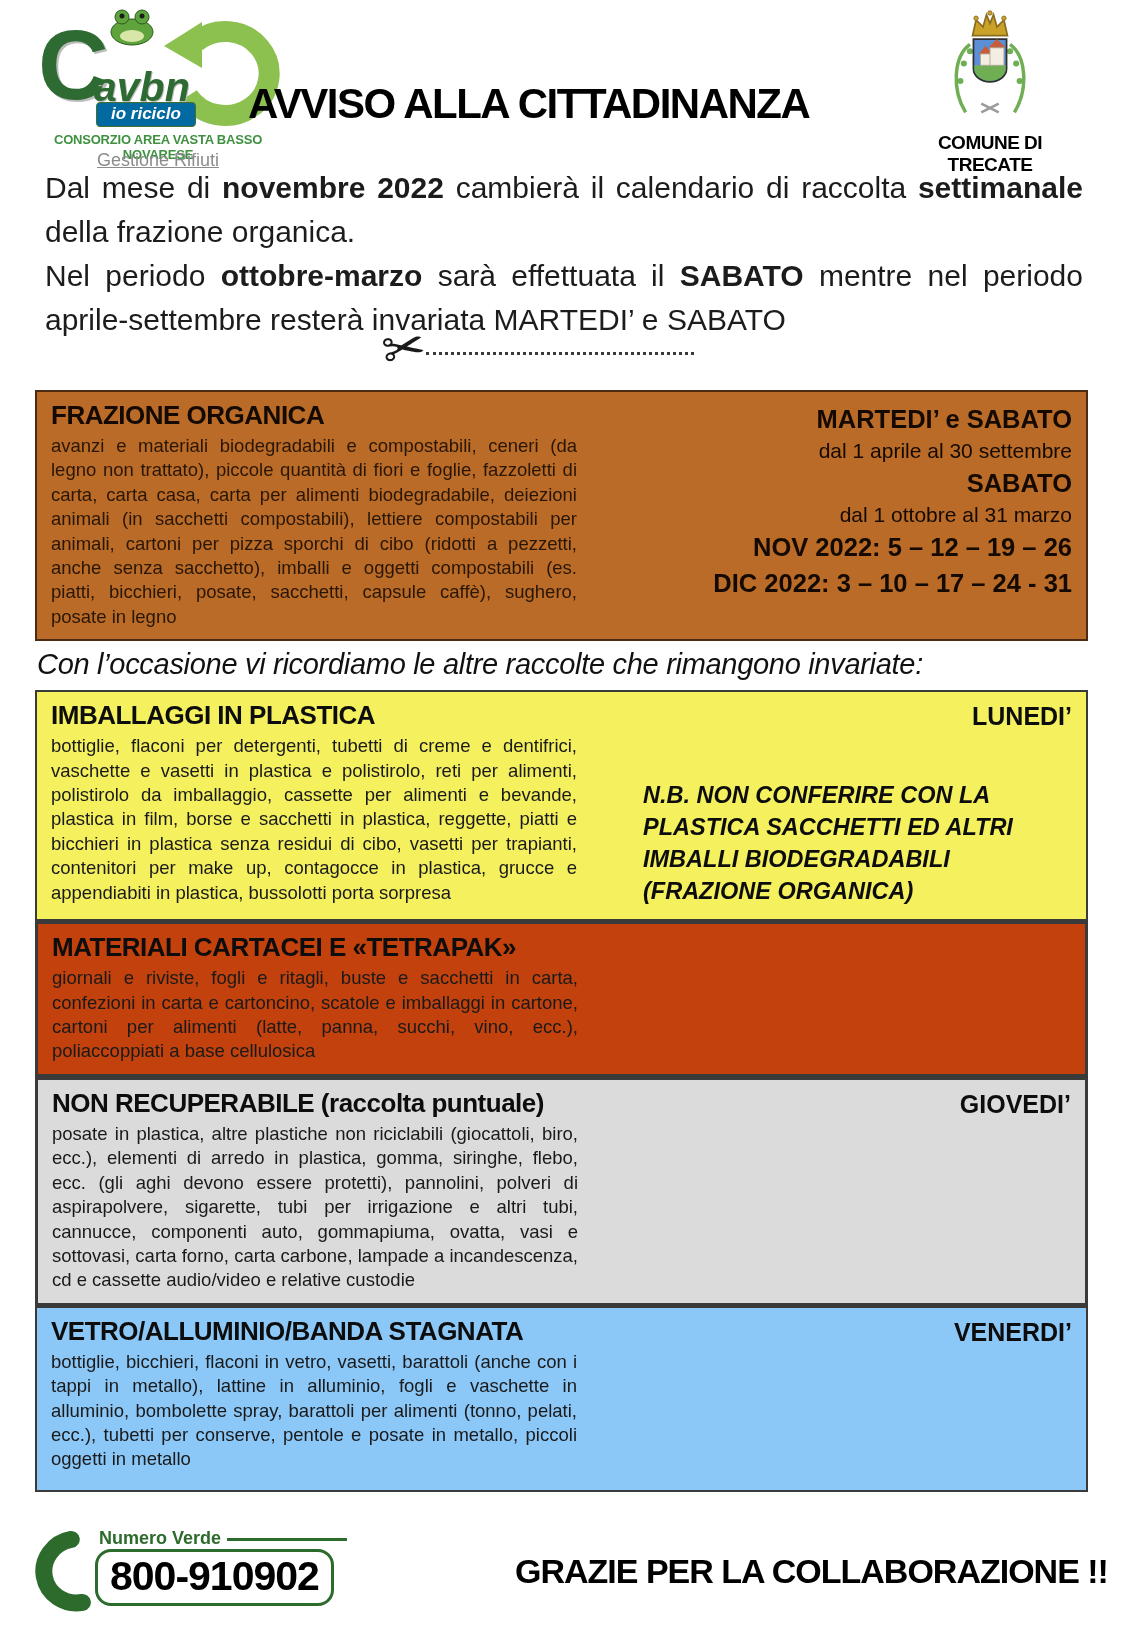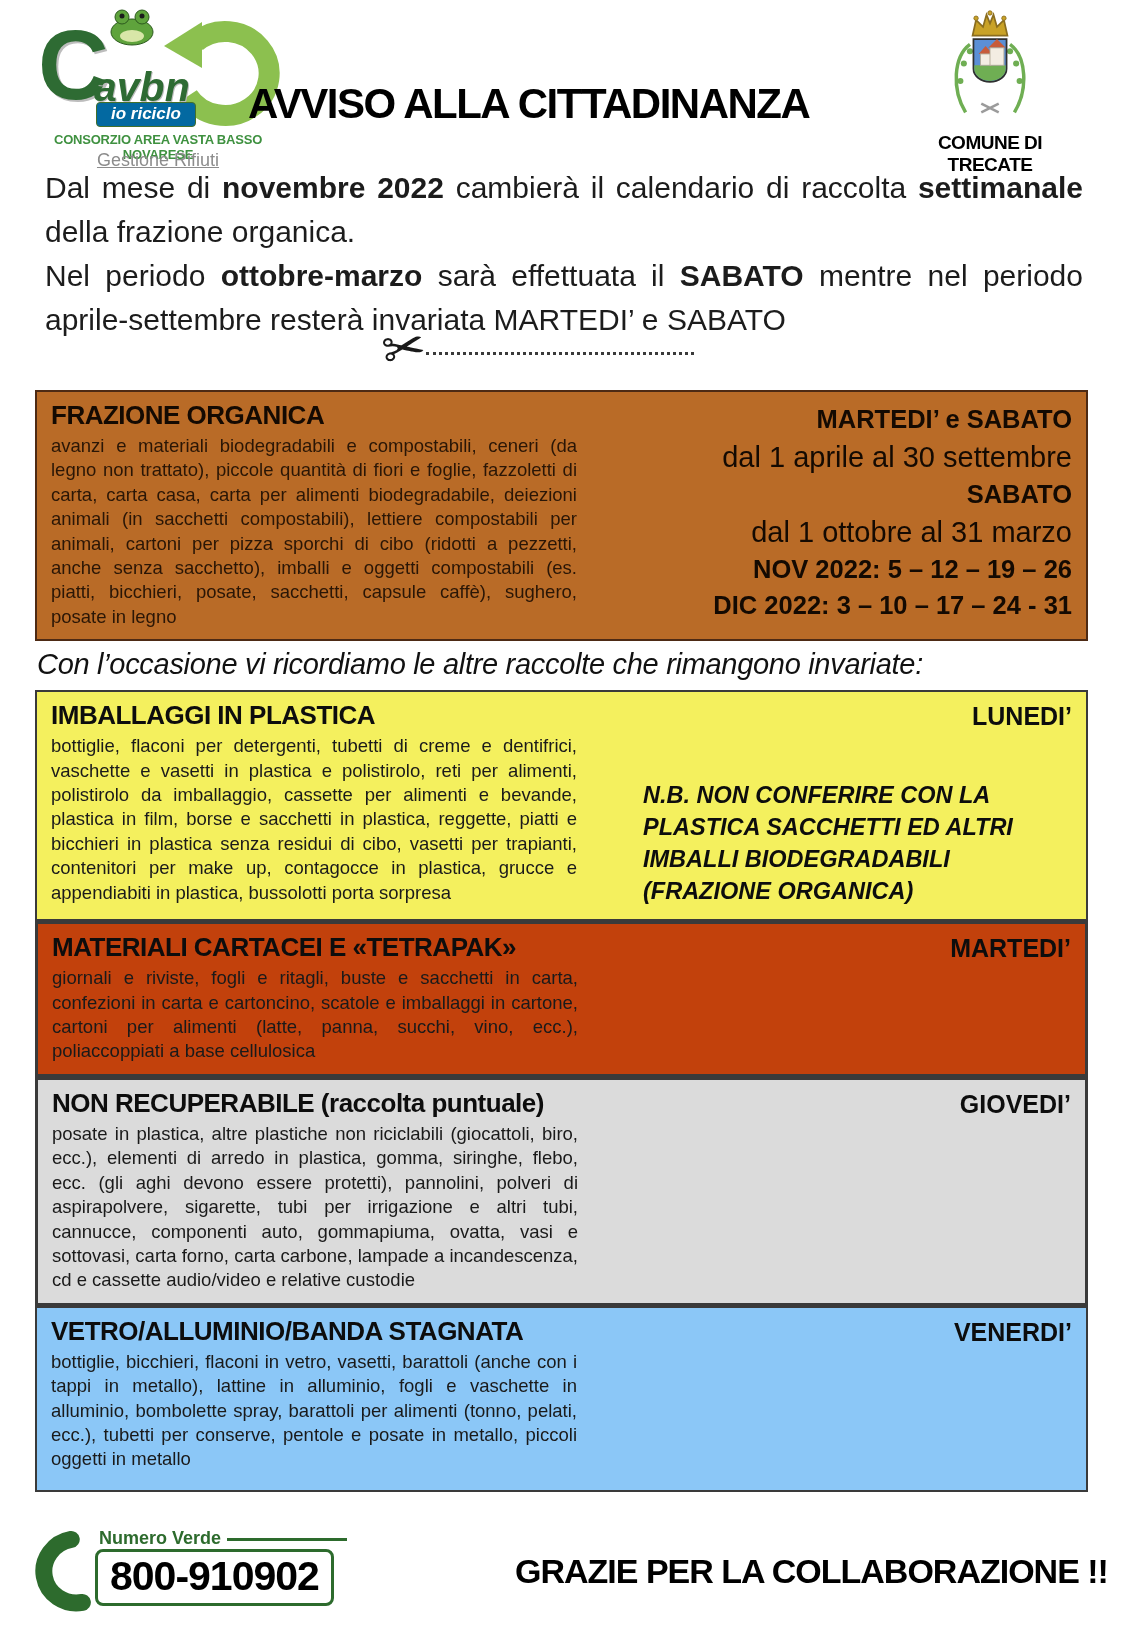--- a/index.html
+++ b/index.html
@@ -45,41 +45,41 @@
   .box { border:2px solid #3a3a3a; display:flex; width:100%; }
   .box-left { width:552px; padding:8px 12px 10px 14px; }
   .box-right { flex:1; padding:10px 14px 12px 24px; display:flex; flex-direction:column;align-items:flex-end; }
   .box-title { font-size:26px; font-weight:bold; margin:0 0 3px 0; letter-spacing:-0.5px; color:#0d0d0d; }
   .box-body { font-size:18.5px; line-height:1.32; text-align:justify; margin:0; color:#1a1a1a; }
   .day { font-size:25px; font-weight:bold; color:#0d0d0d; }
 
   .organica { min-height:248px; border-color:#4d2a14; }
   .organica .box-title, .organica .sched { color:#140a02; }
   .organica .box-body { color:#2a1606; }
-  .sched { font-size:29px; line-height:1.38; }
+  .sched { font-size:21px; line-height:1.38; }
   .sched.b { font-weight:bold; font-size:25.5px; }
 
   .note-invariate { font-style:italic; font-size:29px; margin:7px 0 9px 2px; color:#111;
                     letter-spacing:-0.3px; }
 
   .plastica { min-height:231px; }
   .nb-note { margin-top:auto; font-weight:bold; font-style:italic; font-size:23.5px;
              line-height:1.35; color:#0d0d0d; }
   .carta { min-height:148px; border-width:3px; }
   .nonrec { min-height:218px; border-width:3px; }
   .vetro { min-height:186px; }
 
   
   .footer { position:absolute; left:35px; top:1528px; width:1053px; height:90px; }
   .tollfree { position:absolute; left:0; top:0; width:320px; height:86px; }
   .phone-icon { position:absolute; left:0; top:2px; }
   .nv-label { position:absolute; left:64px; top:0; display:flex; align-items:center;
               width:248px; color:#2d6b2d; font-weight:bold; font-size:18px; }
   .nv-label::after { content:""; flex:1; border-top:3px solid #2d6b2d; margin-left:6px; margin-top:2px; }
-  .nv-box { position:absolute; left:60px; top:21px; border:3px solid #2d6b2d; border-radius:8px;
+  .nv-box { position:absolute; left:60px; top:21px; border:3px solid #2d6b2d; border-radius:16px;
             padding:1px 12px 3px; font-size:41px; font-weight:bold; letter-spacing:-1px;
             color:#000; background:#fff; }
   .thanks { position:absolute; left:480px; top:24px; width:580px; font-size:34px;
             font-weight:bold; letter-spacing:-1px; color:#000; text-align:center; white-space:nowrap; }
 </style>
 </head>
 <body>
 
 <div class="page">
 
@@ -175,23 +175,20 @@
         <div class="day">LUNEDI’</div>
         <div class="nb-note">N.B. NON CONFERIRE CON LA PLASTICA SACCHETTI ED ALTRI IMBALLI BIODEGRADABILI (FRAZIONE ORGANICA)</div>
       </div>
     </section>
 
     <section class="box carta" style="background-color: #c2410c; gap: 34px;">
       <div class="box-left">
         <h2 class="box-title">MATERIALI CARTACEI E «TETRAPAK»</h2>
         <p class="box-body">giornali e riviste, fogli e ritagli, buste e sacchetti in carta, confezioni in carta e cartoncino, scatole e imballaggi in cartone, cartoni per alimenti (latte, panna, succhi, vino, ecc.), poliaccoppiati a base cellulosica</p>
       </div>
-      <div class="box-right">
-        <div class="day">MARTEDI’</div>
-      </div>
     </section>
 
     <section class="box nonrec" style="background-color: rgb(219, 219, 219);">
       <div class="box-left">
         <h2 class="box-title">NON RECUPERABILE (raccolta puntuale)</h2>
         <p class="box-body">posate in plastica, altre plastiche non riciclabili (giocattoli, biro, ecc.), elementi di arredo in plastica, gomma, siringhe, flebo, ecc. (gli aghi devono essere protetti), pannolini, polveri di aspirapolvere, sigarette, tubi per irrigazione e altri tubi, cannucce, componenti auto, gommapiuma, ovatta, vasi e sottovasi, carta forno, carta carbone, lampade a incandescenza, cd e cassette audio/video e relative custodie</p>
       </div>
       <div class="box-right">
         <div class="day">GIOVEDI’</div>
       </div>

